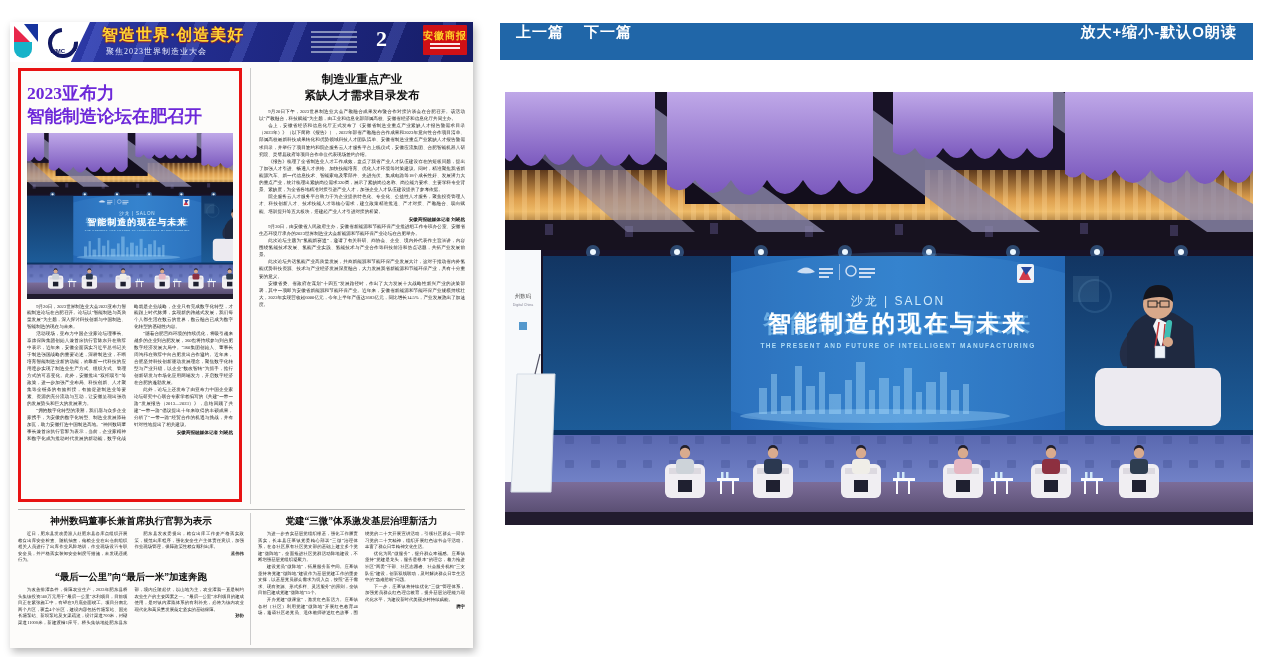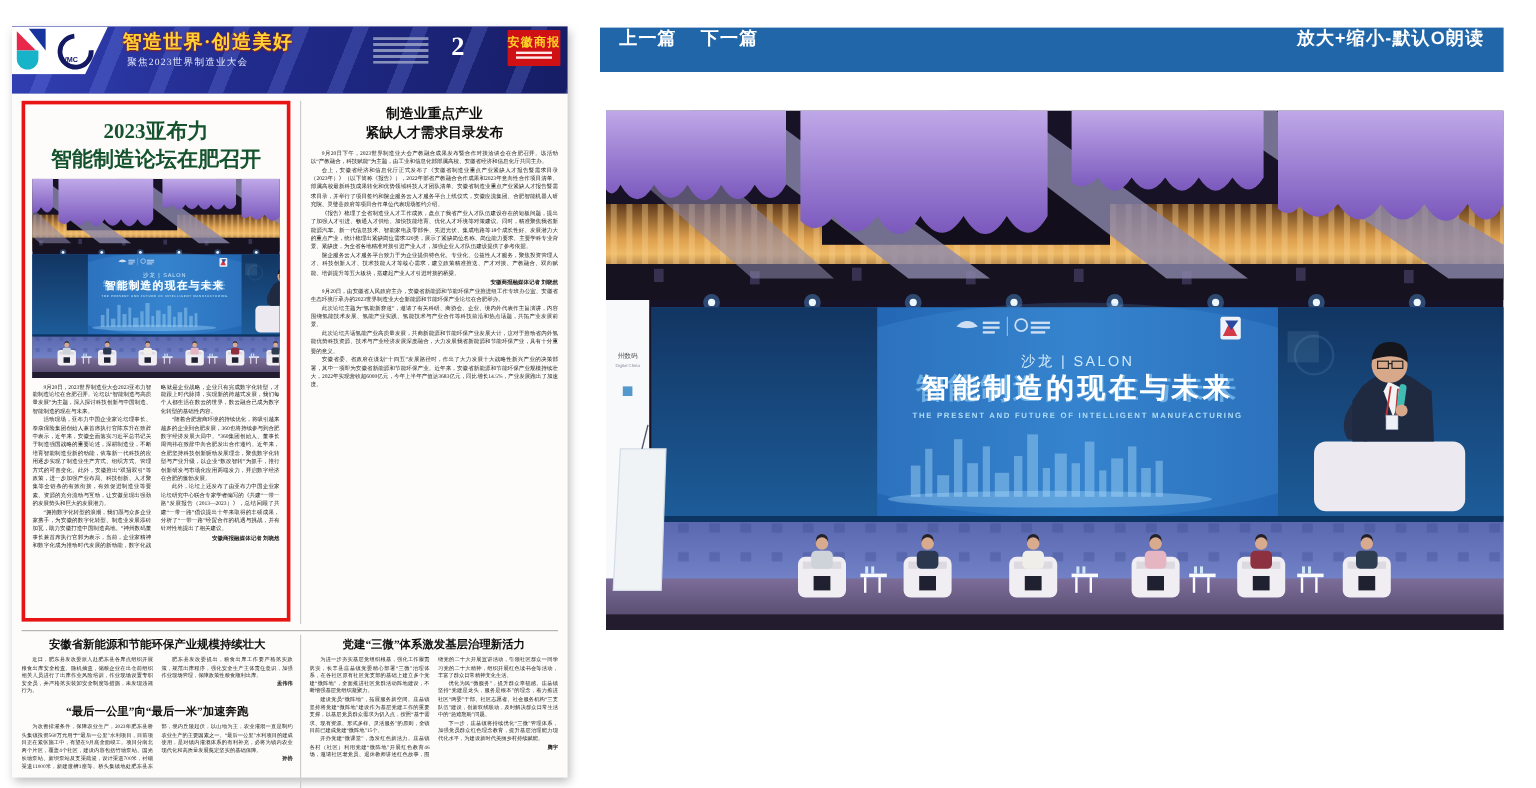--- a/index.html
+++ b/index.html
@@ -1,21 +1,21 @@
 <!DOCTYPE html>
 <html><head>
 <meta charset="utf-8">
 <style>
   html,body{margin:0;padding:0;background:#fff;width:1280px;height:657px;overflow:hidden;
     font-family:"Liberation Sans","DejaVu Sans",sans-serif;}
 
   
   .newspaper{position:absolute;left:10px;top:22px;width:463px;height:626px;background:#fdfcfa;
     box-shadow:2px 4px 8px rgba(0,0,0,.28);font-family:"Liberation Serif","DejaVu Serif",serif;color:#1c1c1c;}
-  .masthead{position:relative;height:56px;background:linear-gradient(100deg,#3240b4 0%,#222c8e 40%,#161d66 100%);overflow:hidden;}
+  .masthead{position:relative;height:40px;background:linear-gradient(100deg,#3240b4 0%,#222c8e 40%,#161d66 100%);overflow:hidden;}
   .masthead:before{content:"";position:absolute;inset:0;
     background:repeating-linear-gradient(112deg,transparent 0 34px,rgba(130,150,255,.22) 34px 46px);}
   .mh-logo{position:absolute;left:0;top:0;width:80px;height:40px;background:#fff;
     clip-path:polygon(0 0,100% 0,76% 100%,0 100%);}
   .lg-tri-red{position:absolute;left:4px;top:4px;width:0;height:0;border-left:16px solid #e8274b;border-top:16px solid transparent;}
   .lg-tri-blue{position:absolute;left:14px;top:2px;width:0;height:0;border-right:14px solid #16339e;border-bottom:18px solid transparent;}
   .lg-circ{position:absolute;left:4px;top:20px;width:18px;height:16px;background:#17b3c9;border-radius:0 0 18px 18px;}
   .lg-swoosh{position:absolute;left:38px;top:6px;width:22px;height:22px;border:4px solid #131a63;border-radius:50%;border-top-color:transparent;transform:rotate(40deg);}
   .lg-wmc{position:absolute;left:40px;top:26px;font-size:6px;font-weight:bold;color:#131a63;font-family:"Liberation Sans",sans-serif;}
   .mh-title{position:absolute;left:92px;top:3px;font-size:16px;font-weight:bold;color:#ffd432;
@@ -24,21 +24,21 @@
   .mh-credits{position:absolute;right:116px;top:9px;width:46px;height:22px;
     background:repeating-linear-gradient(to bottom,#9aa3c6 0 2px,transparent 2px 5px);opacity:.85;}
   .mh-pageno{position:absolute;right:86px;top:4px;font-size:22px;font-weight:bold;color:#fff;}
   .mh-datebox{position:absolute;right:6px;top:3px;width:44px;height:30px;background:#cf1015;border-radius:1px;
     display:flex;flex-direction:column;align-items:center;justify-content:center;gap:2px;}
   .mh-papername{font-size:10px;font-weight:bold;color:#ffd428;letter-spacing:1px;line-height:1;}
   .mh-dateline{width:30px;height:2px;background:#fde9e9;}
 
   .np-main{display:flex;padding:6px 8px 0;}
   .red-box{width:224px;box-sizing:border-box;border:3px solid #e81313;padding:3px 6px;height:434px;background:#fdfcfa;}
-  .hl-title{font-size:17.5px;line-height:1.3;font-weight:bold;text-align:center;margin:8px 0 5px;color:#14532d;}
+  .hl-title{font-size:17.5px;line-height:1.3;font-weight:bold;margin:8px 0 5px;color:#6d28d9;}
   .hl-photo{display:block;margin:3px auto 5px;}
   .hl-body{column-count:2;column-gap:8px;height:212px;overflow:hidden;font-size:4.6px;line-height:1.52;text-align:justify;color:#222;}
   .hl-body p,.a-body p,.b-body p{margin:0;text-indent:2em;}
   .byline{text-align:right;font-weight:bold;font-size:4.6px;margin-top:1px;}
 
   .right-col{flex:1;margin-left:8px;border-left:1px solid #ccc;padding-left:8px;height:436px;overflow:hidden;}
   .a-title{font-size:11.5px;line-height:1.35;font-weight:bold;text-align:center;margin:4px 0 5px;color:#111;}
   .a-body{font-size:4.6px;line-height:1.55;text-align:justify;color:#222;}
   .a-title.second{margin-top:10px;}
 
@@ -364,21 +364,21 @@
         <p>9月20日，由安徽省人民政府主办，安徽省新能源和节能环保产业推进组工作专班办公室、安徽省生态环境厅承办的2023世界制造业大会新能源和节能环保产业论坛在合肥举办。</p>
         <p>此次论坛主题为“氢能新赛道”，邀请了有关科研、商协会、企业、境内外代表作主旨演讲，内容围绕氢能技术发展、氢能产业实践、氢能技术与产业合作等科技前沿和热点话题，共拓产业发展前景。</p>
         <p>此次论坛共话氢能产业高质量发展，共商新能源和节能环保产业发展大计，这对于推动省内外氢能优势科技资源、技术与产业经济发展深度融合，大力发展我省新能源和节能环保产业，具有十分重要的意义。</p>
         <p>安徽省委、省政府在谋划“十四五”发展路径时，作出了大力发展十大战略性新兴产业的决策部署，其中一项即为安徽省新能源和节能环保产业。近年来，安徽省新能源和节能环保产业规模持续壮大，2022年实现营收超6000亿元，今年上半年产值达3683亿元，同比增长14.5%，产业发展跑出了加速度。</p>
       </div>
     </section>
   </div>
 
   <div class="np-bottom">
     <section class="b-left">
-      <h3 class="b-title">安徽省新能源和节能环保产业规模持续壮大</h3>
+      <h3 class="b-title">神州数码董事长兼首席执行官郭为表示</h3>
       <div class="b-body grain">
         <p>近日，肥东县发改委派人赴肥东县各库点组织开展粮食出库安全检查、随机抽查，储粮企业在出仓前组织相关人员进行了出库作业风险培训，作业现场设置专职安全员，并严格落实装卸安全制度等措施，未发现违规行为。</p>
         <p>肥东县发改委提出，粮食出库工作要严格落实政策，规范出库程序，强化安全生产主体责任意识，加强作业现场管理，保障政策性粮食顺利出库。</p>
         <div class="byline2">孟伟伟</div>
       </div>
       <h3 class="b-title">“最后一公里”向“最后一米”加速奔跑</h3>
       <div class="b-body lastmile">
         <p>为改善排灌条件，保障农业生产，2023年肥东县桥头集镇投资560万元用于“最后一公里”水利项目，目前项目正在紧张施工中，有望在9月底全面竣工。项目分南北两个片区，覆盖4个社区，建设内容包括竹塘泵站、国光长塘泵站、新坝泵站及支渠疏浚，设计渠道700米，衬砌渠道11000米，新建渡槽1座等。桥头集镇地处肥东县东部，境内丘陵起伏，以山地为主，农业灌溉一直是制约农业生产的主要因素之一。“最后一公里”水利项目的建成使用，是对镇内灌溉体系的有利补充，必将为镇内农业现代化和高质量发展奠定坚实的基础保障。</p>
         <div class="byline2">孙协</div>
       </div>

